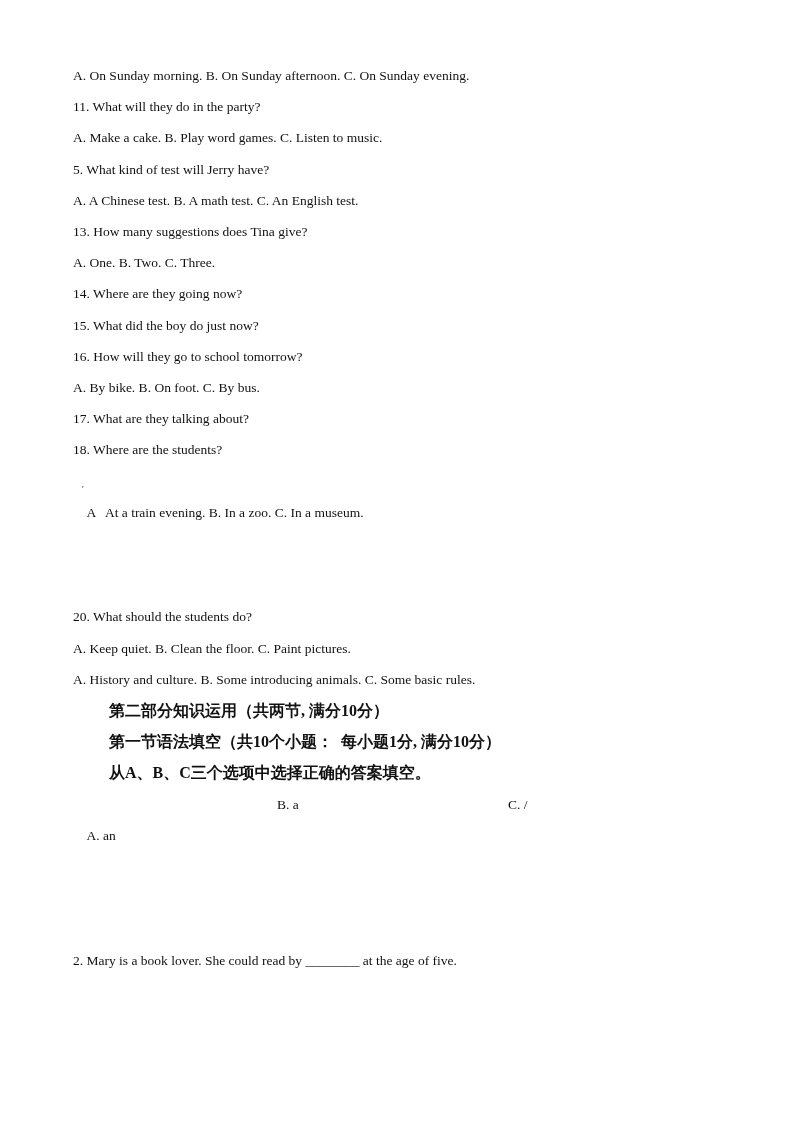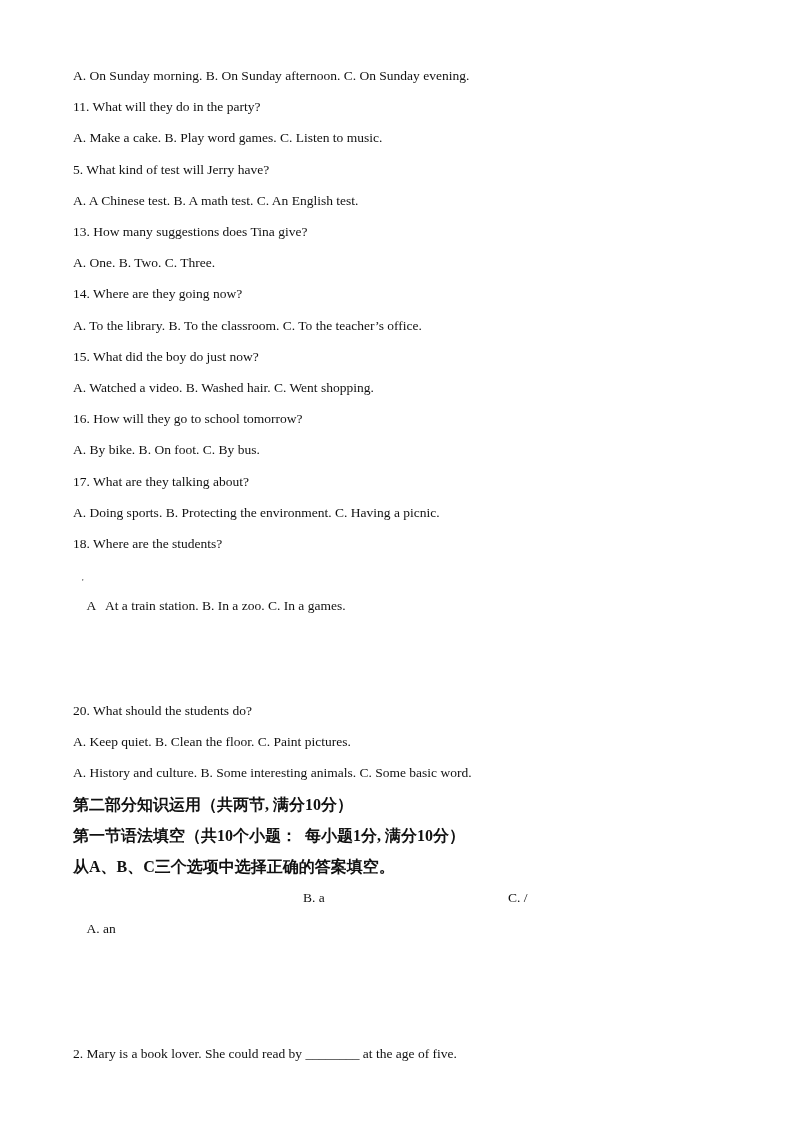--- a/index.html
+++ b/index.html
@@ -26,33 +26,34 @@
     font-size: 13.5px;
     line-height: 31.2px;
     white-space: pre-wrap;
     position: relative;
   }
   .heading {
     font-size: 16px;
     font-weight: bold;
     line-height: 31.2px;
     white-space: pre-wrap;
+    margin-left: 36px;
   }
   .gap-after {
     margin-bottom: 11px;
   }
   .row3 {
     position: relative;
   }
   .row3 .col-a {
     display: inline-block;
   }
   .row3 .col-b {
     position: absolute;
-    left: 230px;
+    left: 204px;
     top: 0;
   }
   .row3 .col-c {
     position: absolute;
     left: 435px;
     top: 0;
   }
   .stray {
     position: absolute;
     left: 9px;
@@ -68,35 +69,32 @@
 <div class="page">
 
   <div class="line">A. On Sunday morning. B. On Sunday afternoon. C. On Sunday evening.</div>
   <div class="line">11. What will they do in the party?</div>
   <div class="line">A. Make a cake. B. Play word games. C. Listen to music.</div>
   <div class="line">5. What kind of test will Jerry have?</div>
   <div class="line">A. A Chinese test. B. A math test. C. An English test.</div>
   <div class="line">13. How many suggestions does Tina give?</div>
   <div class="line">A. One. B. Two. C. Three.</div>
   <div class="line">14. Where are they going now?</div>
-  <div class="line">A. To the library. B. To the classroom. C. To the teacher’s office.</div>
   <div class="line">15. What did the boy do just now?</div>
-  <div class="line">A. Watched a video. B. Washed hair. C. Went shopping.</div>
   <div class="line">16. How will they go to school tomorrow?</div>
   <div class="line">A. By bike. B. On foot. C. By bus.</div>
   <div class="line">17. What are they talking about?</div>
-  <div class="line">A. Doing sports. B. Protecting the environment. C. Having a picnic.</div>
   <div class="line">18. Where are the students?</div>
   <div class="line gap-after">
-    <span>A   At a train station. B. In a zoo. C. In a games.</span>
+    <span>A   At a train evening. B. In a zoo. C. In a museum.</span>
     <span class="stray">'</span>
   </div>
   <div class="line">20. What should the students do?</div>
   <div class="line">A. Keep quiet. B. Clean the floor. C. Paint pictures.</div>
-  <div class="line">A. History and culture. B. Some interesting animals. C. Some basic word.</div>
+  <div class="line">A. History and culture. B. Some introducing animals. C. Some basic rules.</div>
 
   <div class="heading">第二部分知识运用（共两节, 满分10分）</div>
   <div class="heading">第一节语法填空（共10个小题：  每小题1分, 满分10分）</div>
   <div class="heading">从A、B、C三个选项中选择正确的答案填空。</div>
 
   <div class="line row3">
     <span class="col-a">A. an</span>
     <span class="col-b">B. a</span>
     <span class="col-c">C. /</span>
   </div>

